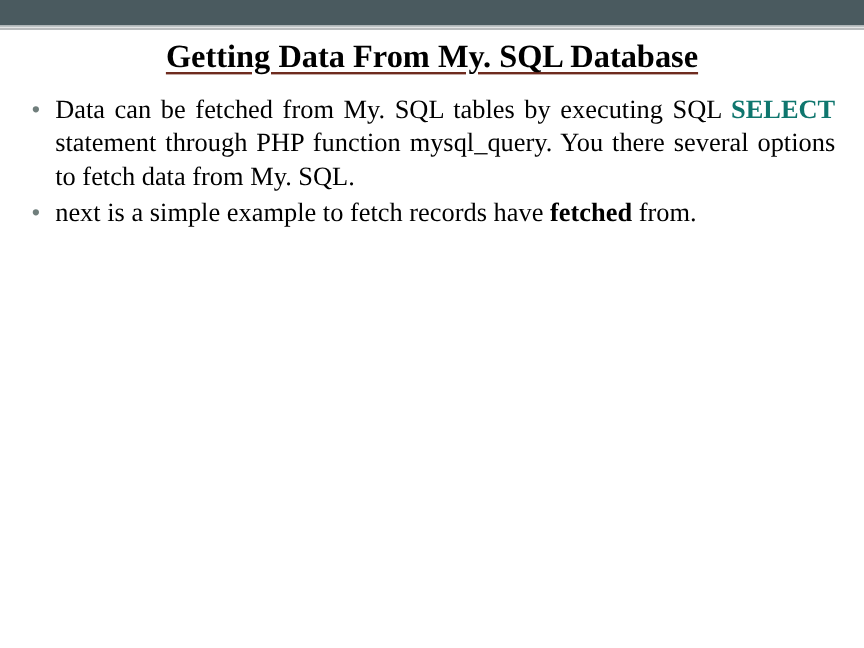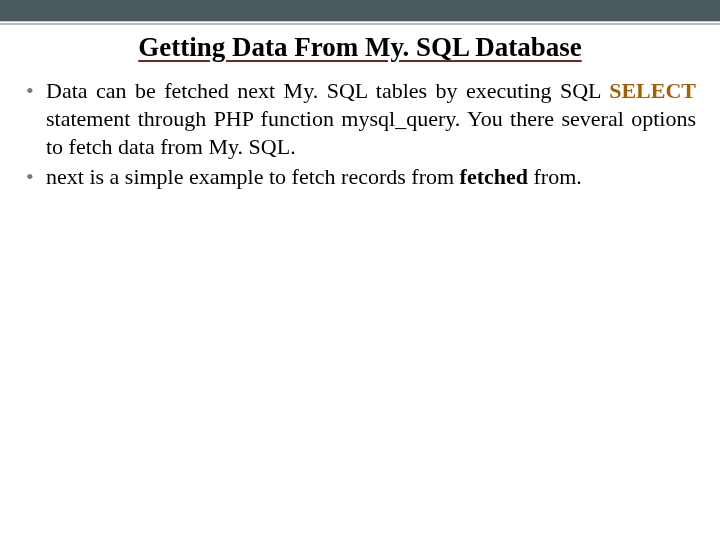--- a/index.html
+++ b/index.html
@@ -51,31 +51,31 @@
   }
   ul.bullets > li::before {
     content: "•";
     position: absolute;
     left: 2px;
     top: 0;
     color: #707e7c;
     font-size: 22px;
   }
   .b { font-weight: bold; }
-  .accent { color: #a16207; font-weight: bold; }
+  .accent { color: #0f766e; font-weight: bold; }
 </style>
 </head>
 <body>
 
 <div class="header-band"></div>
 
 <h1 class="title">Getting Data From My. SQL Database</h1>
 
 <div class="content">
   <ul class="bullets">
     <li>
-      <span>Data can be fetched next My. SQL tables by executing SQL </span><span class="accent">SELECT</span><span> statement through PHP function mysql_query. You there several options to fetch data from My. SQL.</span>
+      <span>Data can be fetched from My. SQL tables by executing SQL </span><span class="accent">SELECT</span><span> statement through PHP function mysql_query. You there several options to fetch data from My. SQL.</span>
     </li>
     <li>
-      <span>next is a simple example to fetch records from </span><span class="b">fetched</span><span> from.</span>
+      <span>next is a simple example to fetch records have </span><span class="b">fetched</span><span> from.</span>
     </li>
   </ul>
 </div>
 
 </body></html>

